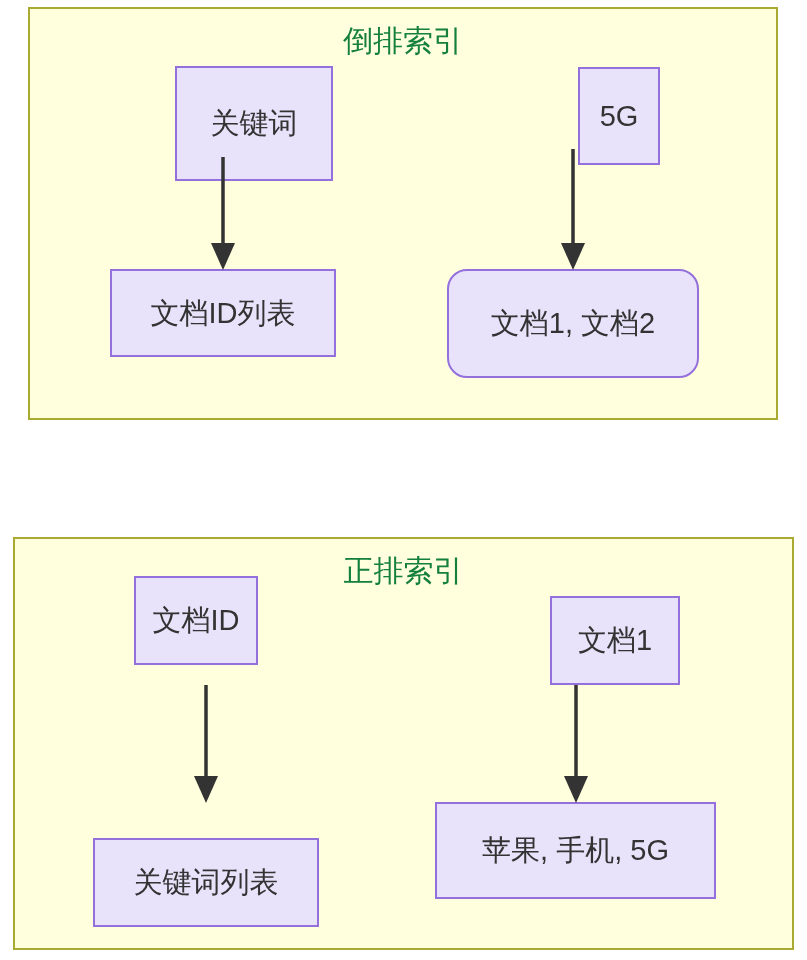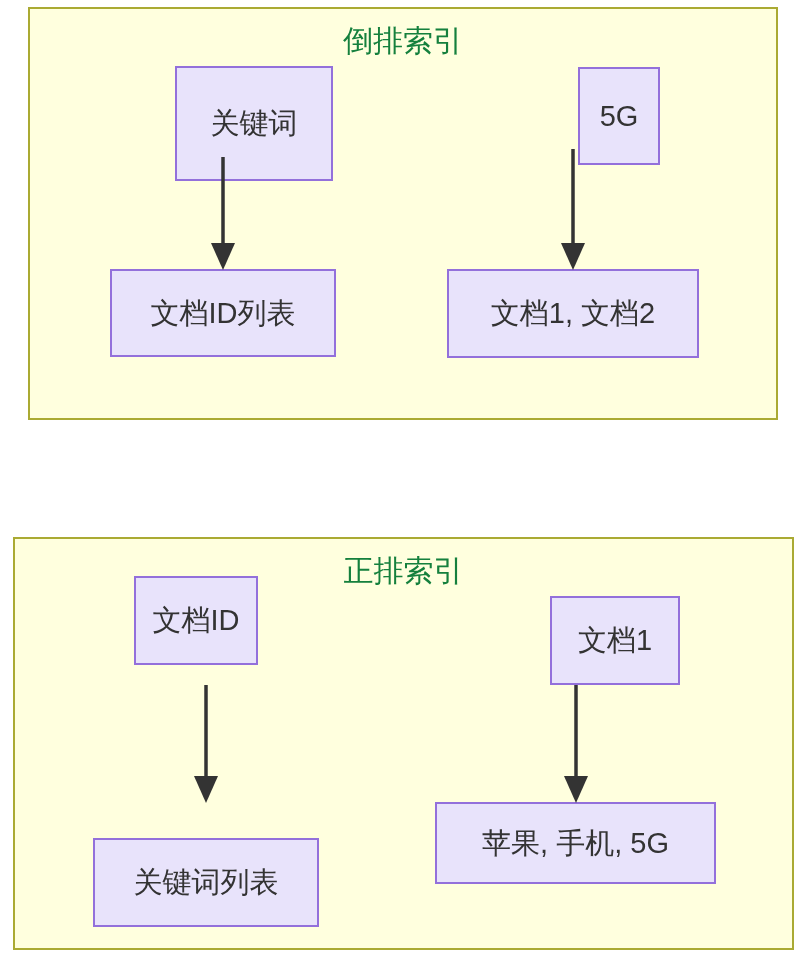--- a/index.html
+++ b/index.html
@@ -67,27 +67,27 @@
     color: #333333;
     font-size: 29px;
     line-height: 1.2;
     white-space: nowrap;
   }
 
   
   #node-keyword       { left: 147px; top: 66px;  width: 158px; height: 115px; margin-left: 28px; }
   #node-docid-list    { left: 110px; top: 269px; width: 226px; height: 88px; }
   #node-5g            { left: 532px; top: 67px;  width: 82px;  height: 98px; margin-left: 46px; }
-  #node-doc1-doc2     { left: 447px; top: 269px; width: 252px; height: 89px; }
+  #node-doc1-doc2     { left: 447px; top: 269px; width: 252px; height: 109px; border-radius: 20px; }
 
   
   #node-docid         { left: 134px; top: 576px; width: 124px; height: 89px; }
   #node-keyword-list  { left: 93px;  top: 802px; width: 226px; height: 89px; margin-top: 36px; }
   #node-doc1          { left: 511px; top: 596px; width: 130px; height: 89px; margin-left: 39px; }
-  #node-terms         { left: 435px; top: 802px; width: 281px; height: 82px; }
+  #node-terms         { left: 435px; top: 802px; width: 281px; height: 97px; }
 
   
   #arrows {
     position: absolute;
     left: 0;
     top: 0;
     width: 807px;
     height: 960px;
     pointer-events: none;
   }

